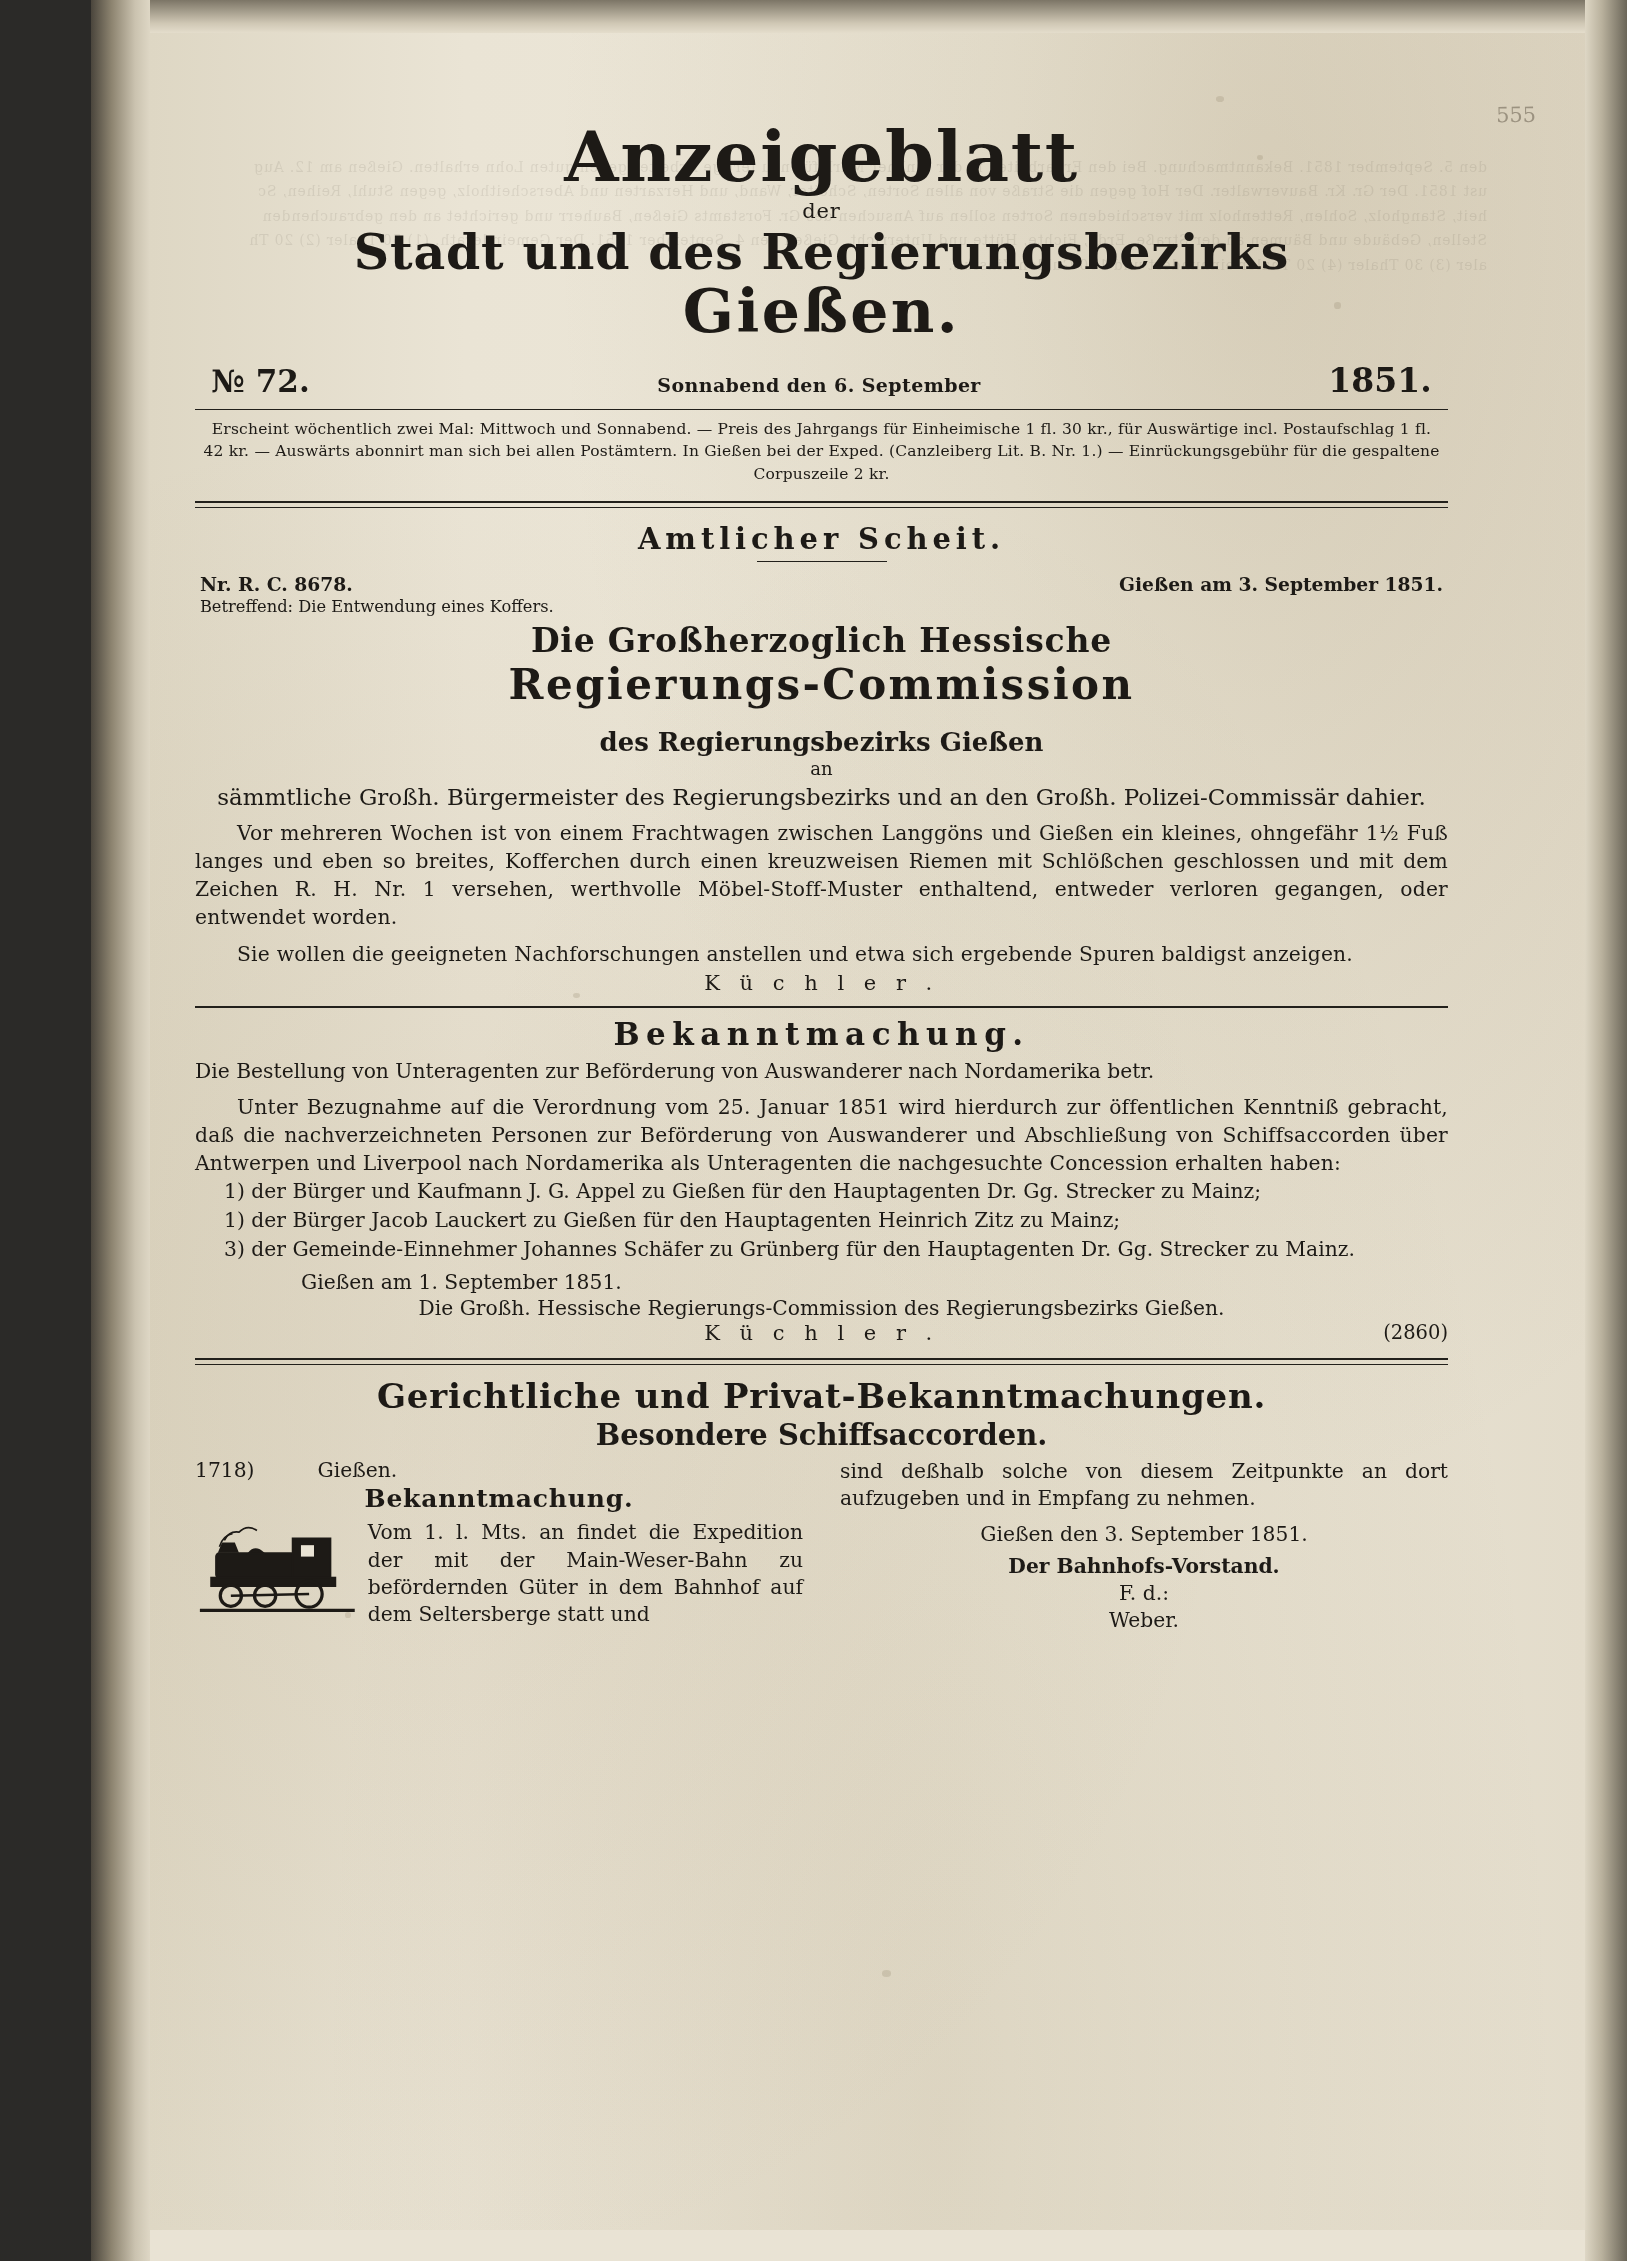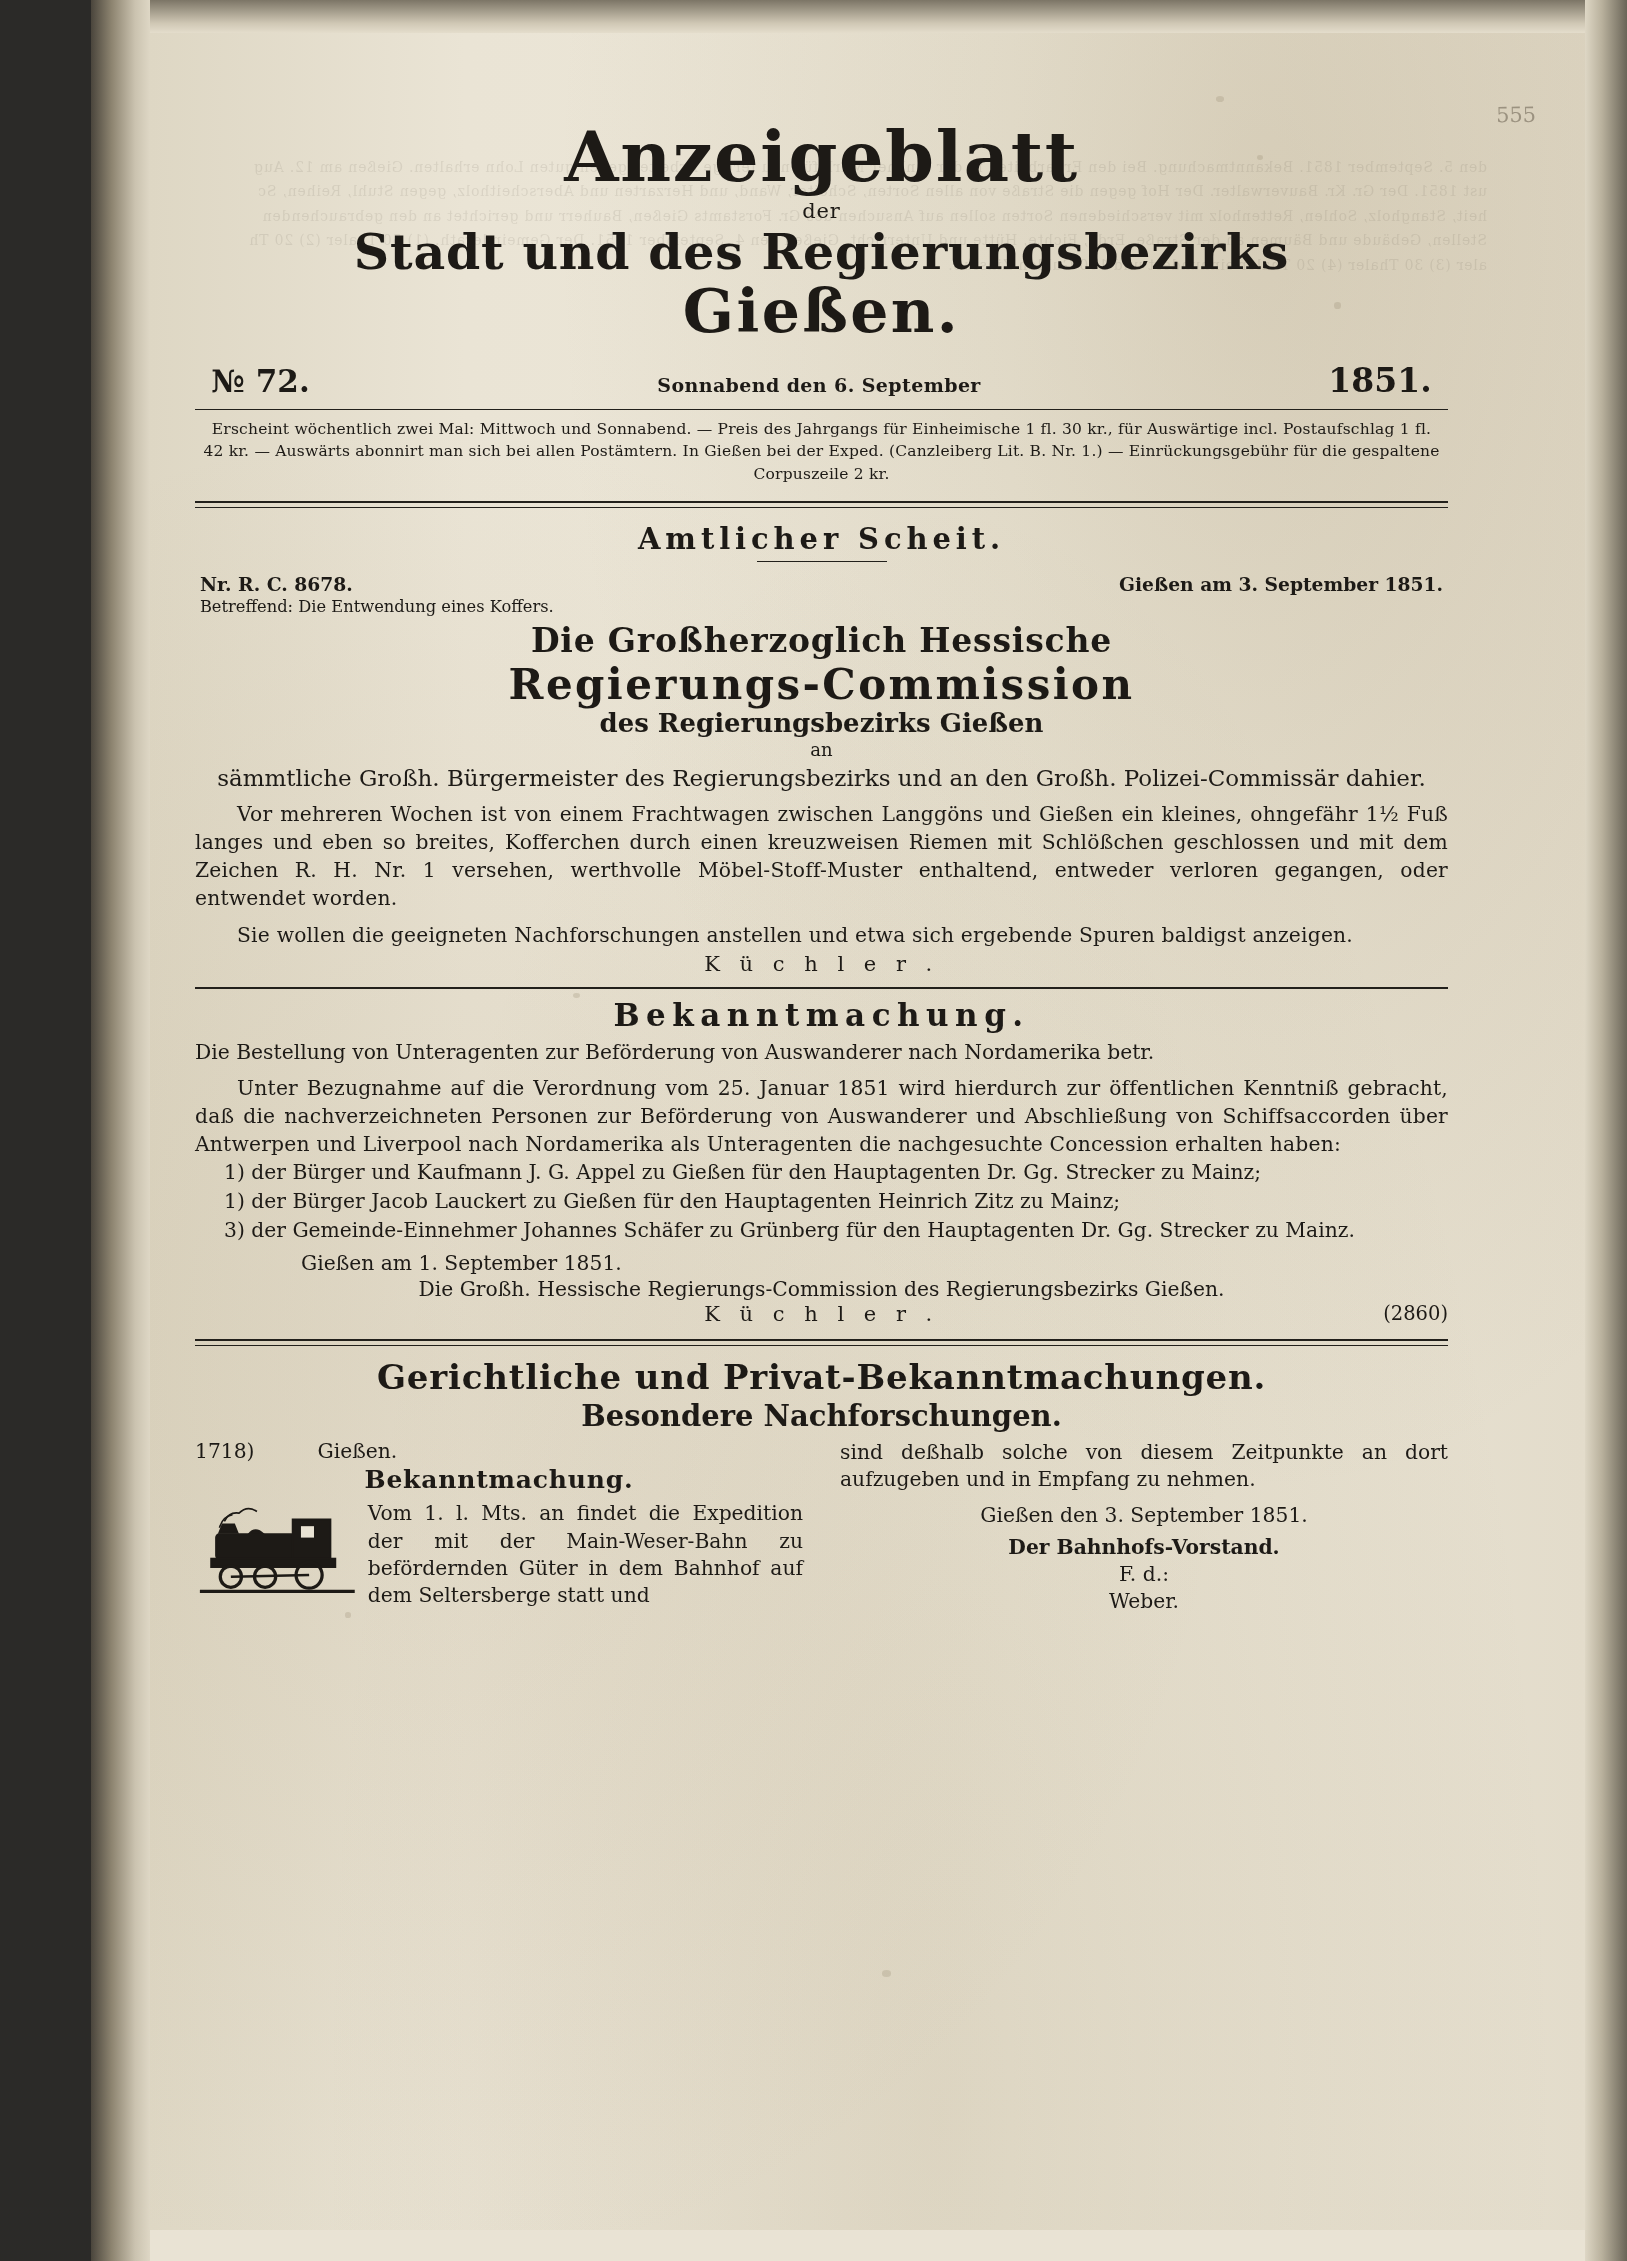--- a/index.html
+++ b/index.html
@@ -169,21 +169,21 @@
     font-weight: bold;
     text-align: center;
     letter-spacing: 2.4px;
     line-height: 1.1;
     margin-top: 1.6px;
   }
   .big-authority-3 {
     font-size: 26px;
     font-weight: bold;
     text-align: center;
-    margin-top: 0;
+    margin-top: 19px;
   }
   .word-an { font-size: 18px; text-align: center; margin-top: 1.6px; }
   .addressee {
     font-size: 23px;
     text-align: center;
     line-height: 1.25;
     margin-top: 3.3px;
   }
   .body-para {
     font-size: 20.3px;
@@ -386,21 +386,21 @@
       <div class="sig-row">
         <span class="sig" style="margin-top:0;">K ü c h l e r .</span>
         <span class="sig-ref">(2860)</span>
       </div>
 
       <hr class="rule-double">
     </div>
 
     <div>
       <div class="priv-head">Gerichtliche und Privat-Bekanntmachungen.</div>
-      <div class="priv-sub">Besondere Nachforschungen.</div>
+      <div class="priv-sub">Besondere Schiffsaccorden.</div>
 
       <div class="cols">
 
         <div class="col">
           <div class="col-l-head">
             <span class="ad-num">1718)</span>
             <span class="ad-city">Gießen.</span>
           </div>
           <div class="ad-title">Bekanntmachung.</div>
 

